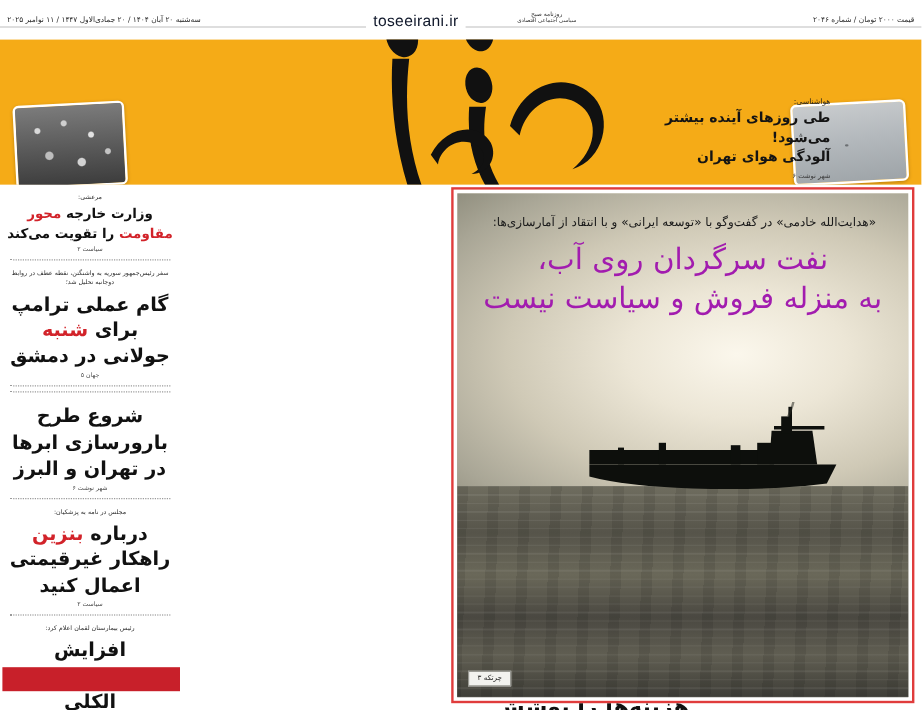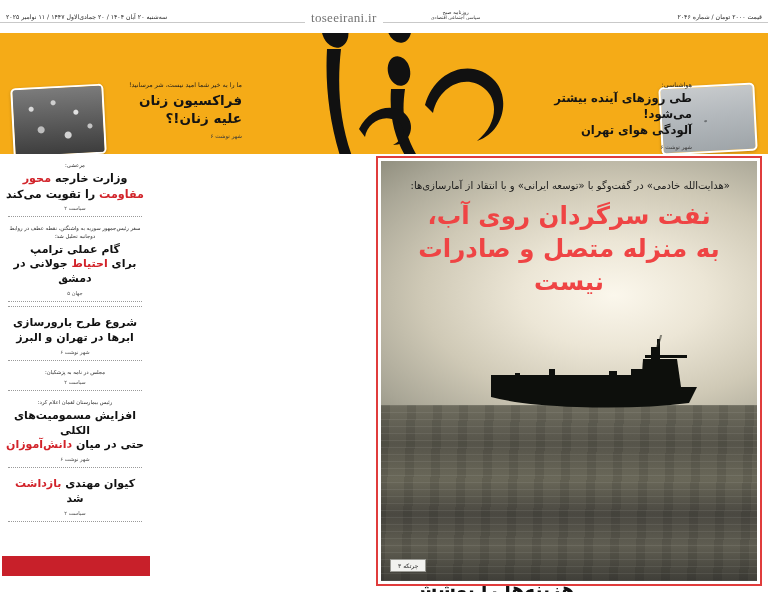--- a/index.html
+++ b/index.html
@@ -25,22 +25,22 @@
     font-size: 6.2px; color: #2a2a2a; letter-spacing: .2px;
     white-space: nowrap; direction: rtl;
   }
   .topbar .price {
     position: absolute; top: 13px; right: 6px;
     font-size: 6.2px; color: #2a2a2a; letter-spacing: .2px;
     white-space: nowrap; direction: rtl;
   }
   .topbar .site {
     position: absolute; top: 10px; left: 305px;
-    font-size: 13px; color: #737373;
-    font-family: Liberation Serif, serif;
+    font-size: 13px; color: #0f172a;
+    font-family: Liberation Sans, sans-serif;
     letter-spacing: .3px; background:#fff; padding: 0 6px;
   }
   .topbar .subtitle {
     position: absolute; top: 9px; left: 428px;
     text-align: center; line-height: 1.25; background:#fff; padding:0 3px;
   }
   .topbar .subtitle .l1 { font-size: 5px; color:#333; display:block; }
   .topbar .subtitle .l2 { font-size: 4.6px; color:#333; display:block; }
 
   
@@ -113,21 +113,21 @@
   .sidebar {
     position: absolute; top: 0; right: 618px; width: 150px; height: 438px;
     padding: 4px 6px 0 6px; direction: rtl;
   }
   .brief { text-align: center; padding: 3px 0 1px; }
   .brief .bk { font-size: 5.3px; color:#2e2e2e; line-height:1.6; }
   .brief .bh {
     font-size: 11.2px; font-weight: bold; color:#111;
     line-height: 1.35; margin-top: 2px;
   }
-  .brief .bh.s2 { font-size: 11px; }
+  .brief .bh.s2 { font-size: 16px; }
   .brief .bh .rd { color:#d2232a; }
   .brief .bref { font-size: 5.2px; color:#4a4a4a; margin-top: 3px; }
   .dotline {
     height: 0; border-top: 1.2px dotted #9a9a9a; margin: 4px 2px;
   }
   .red-strip {
     position: absolute; bottom: 16px; right: 0; width: 148px; height: 20px;
     background: #c8202a;
   }
 
@@ -200,21 +200,21 @@
   .feature .f-kicker {
     position: absolute; top: 20px; left: 0; right: 16px; text-align: right;
     font-size: 10px; color:#1a1a1a; z-index: 4; direction: rtl;
     padding: 0 14px; line-height:1.6;
   }
   .feature .f-head {
     position: absolute; top: 42px; left: 0; right: 0; text-align: center;
     z-index: 4; direction: rtl; padding: 0 16px;
   }
   .feature .f-head .l {
-    font-size: 24.5px; font-weight: bold; color:#ef4444; line-height: 1.34;
+    font-size: 24.5px; font-weight: normal; color:#a21caf; line-height: 1.34;
     letter-spacing: -.4px; display:block;
   }
   .feature .badge {
     position: absolute; bottom: 12px; left: 12px; z-index: 5;
     background: #f2f2ef; border: 1px solid #9a9a94;
     font-size: 6px; color:#222; padding: 2px 7px; direction: rtl;
   }
 </style>
 </head>
 <body>
@@ -248,26 +248,20 @@
                    C156 130, 158 118, 148 112 C134 104, 118 114, 116 128 Z"></path>
           <path d="M16 148 C44 126, 78 124, 108 140 L108 150 L16 150 Z" opacity="0"></path>
         </g>
       </svg>
     </div>
 
     <div class="promo-left">
       <div class="thumb">
         <div class="crowd"></div>
       </div>
-      <div class="txt">
-        <div class="kicker-y">ما را به خیر شما امید نیست، شر مرسانید!</div>
-        <div class="head-y">فراکسیون زنان</div>
-        <div class="head-y">علیه زنان!؟</div>
-        <div class="ref-y">شهر نوشت ۶</div>
-      </div>
     </div>
 
     <div class="promo-right">
       <div class="thumb">
         <div class="bird"></div>
       </div>
       <div class="txt">
         <div class="kicker-y">هواشناسی:</div>
         <div class="head-y sm">طی روزهای آینده بیشتر می‌شود!</div>
         <div class="head-y sm">آلودگی هوای تهران</div>
@@ -282,35 +276,36 @@
 
       <div class="brief">
         <div class="bk">مرعشی:</div>
         <div class="bh">وزارت خارجه <span class="rd">محور مقاومت</span> را تقویت می‌کند</div>
         <div class="bref">سیاست ۲</div>
       </div>
       <div class="dotline"></div>
 
       <div class="brief">
         <div class="bk">سفر رئیس‌جمهور سوریه به واشنگتن، نقطه عطف در روابط دوجانبه تحلیل شد؛</div>
-        <div class="bh s2">گام عملی ترامپ<br>برای <span class="rd">احتیاط</span> جولانی در دمشق</div>
+        <div class="bh s2">گام عملی ترامپ<br>برای <span class="rd">شنبه</span> جولانی در دمشق</div>
         <div class="bref">جهان ۵</div>
       </div>
       <div class="dotline"></div>
 
       <div class="dotline"></div>
 
       <div class="brief">
         <div class="bh s2">شروع طرح بارورسازی ابرها در تهران و البرز</div>
         <div class="bref">شهر نوشت ۶</div>
       </div>
       <div class="dotline"></div>
 
       <div class="brief">
         <div class="bk">مجلس در نامه به پزشکیان:</div>
+        <div class="bh s2">درباره <span class="rd">بنزین</span><br>راهکار غیرقیمتی اعمال کنید</div>
         <div class="bref">سیاست ۲</div>
       </div>
       <div class="dotline"></div>
 
       <div class="brief">
         <div class="bk">رئیس بیمارستان لقمان اعلام کرد:</div>
         <div class="bh s2">افزایش مسمومیت‌های الکلی<br>حتی در میان <span class="rd">دانش‌آموزان</span></div>
         <div class="bref">شهر نوشت ۶</div>
       </div>
       <div class="dotline"></div>
@@ -367,19 +362,19 @@
               <path d="M154 20 L196 20 L196 23 L154 23 Z"></path>
             </g>
             <path d="M166 12 C168 6, 172 0, 170 -6" stroke="#2b2d26" stroke-width="2" fill="none" opacity=".55"></path>
           </svg>
         </div>
       </div>
 
       <div class="f-kicker">«هدایت‌الله خادمی» در گفت‌وگو با «توسعه ایرانی» و با انتقاد از آمارسازی‌ها:</div>
       <div class="f-head">
         <span class="l">نفت سرگردان روی آب،</span>
-        <span class="l">به منزله متصل و صادرات نیست</span>
+        <span class="l">به منزله فروش و سیاست نیست</span>
       </div>
       <div class="badge">چرتکه ۳</div>
     </div>
 
   </div>
 </div>
 
 </body></html>

